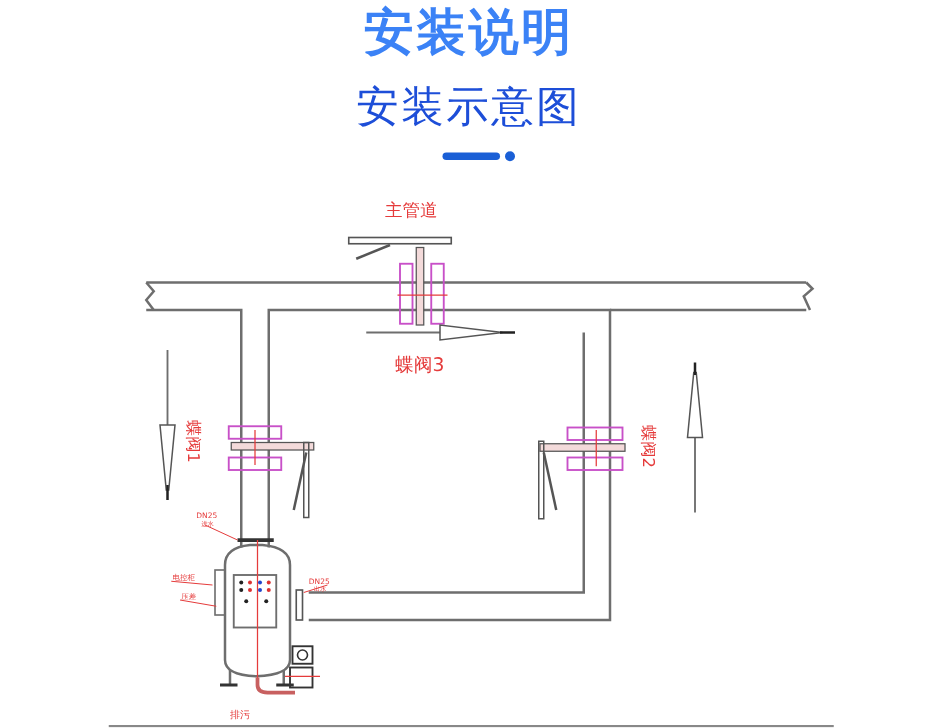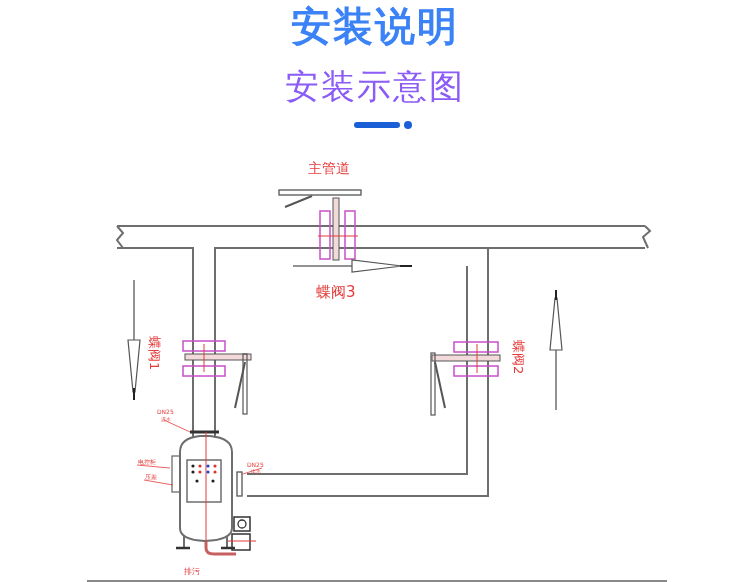--- a/index.html
+++ b/index.html
@@ -1,18 +1,18 @@
 <!DOCTYPE html>
 <html><head>
 <meta charset="utf-8">
 <style>
   html, body { margin: 0; padding: 0; background: #ffffff; }
   body { width: 750px; height: 582px; position: relative; overflow: hidden; font-family: "DejaVu Sans", sans-serif; }
   .title { position: absolute; left: 0; width: 750px; top: 2px; text-align: center; font-size: 40px; font-weight: bold; color: #3b82f6; letter-spacing: 2px; line-height: 48px; }
-  .subtitle { position: absolute; left: 0; width: 750px; top: 64px; text-align: center; font-size: 34px; color: #8b5cf6; letter-spacing: 2px; line-height: 44px; }
+  .subtitle { position: absolute; left: 0; width: 750px; top: 64px; text-align: center; font-size: 34px; color: #1d4ed8; letter-spacing: 2px; line-height: 44px; }
   .divider { position: absolute; top: 122px; left: 354px; width: 46px; height: 6px; background: #1a5fd6; border-radius: 3px; }
   .divider-dot { position: absolute; top: 121px; left: 404px; width: 8px; height: 8px; background: #1a5fd6; border-radius: 50%; }
   svg.diagram { position: absolute; left: 0; top: 0; }
   .lbl { font-family: "DejaVu Sans", sans-serif; fill: #e53b3b; }
 </style>
 </head>
 <body>
 
 <div class="title">安装说明</div>
 <div class="subtitle">安装示意图</div>

